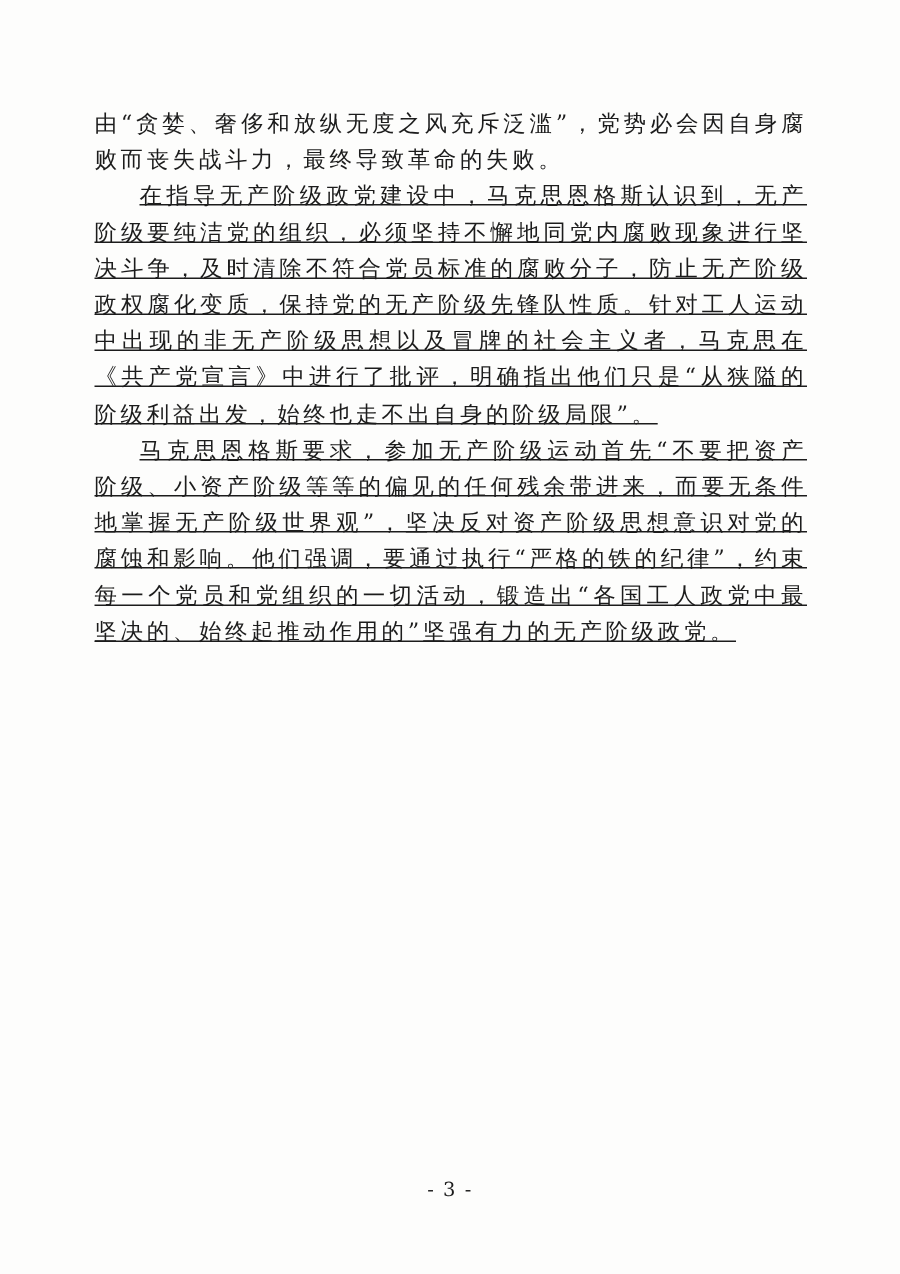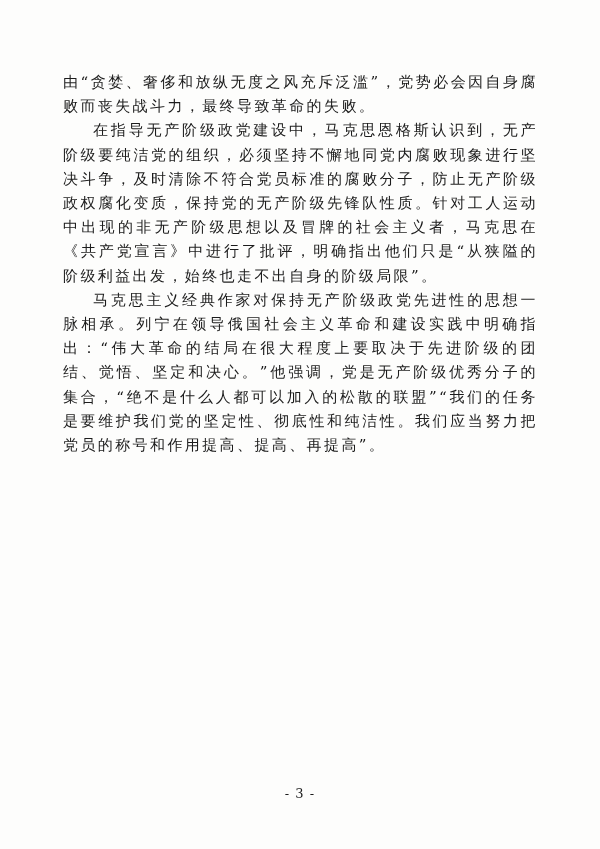--- a/index.html
+++ b/index.html
@@ -26,35 +26,36 @@
     margin: 0;
     font-size: 15px;
     line-height: 24.2px;
     letter-spacing: 2.4px;
     text-align: justify;
     text-justify: inter-character;
     word-break: break-all;
   }
   .content p.indent {
     text-indent: 2em;
+    text-decoration: underline;
   }
   .footer {
     position: absolute;
     left: 0;
     top: 786px;
     width: 100%;
     text-align: center;
     font-size: 13px;
     letter-spacing: 1px;
     color: #1c1c1c;
   }
 </style>
 </head>
 <body>
 
 <div class="page">
   <div class="content">
     <p>由“贪婪、奢侈和放纵无度之风充斥泛滥”，党势必会因自身腐败而丧失战斗力，最终导致革命的失败。</p>
     <p class="indent">在指导无产阶级政党建设中，马克思恩格斯认识到，无产阶级要纯洁党的组织，必须坚持不懈地同党内腐败现象进行坚决斗争，及时清除不符合党员标准的腐败分子，防止无产阶级政权腐化变质，保持党的无产阶级先锋队性质。针对工人运动中出现的非无产阶级思想以及冒牌的社会主义者，马克思在《共产党宣言》中进行了批评，明确指出他们只是“从狭隘的阶级利益出发，始终也走不出自身的阶级局限”。</p>
-    <p class="indent">马克思主义经典作家对保持无产阶级政党先进性的思想一脉相承。列宁在领导俄国社会主义革命和建设实践中明确指出：“伟大革命的结局在很大程度上要取决于先进阶级的团结、觉悟、坚定和决心。”他强调，党是无产阶级优秀分子的集合，“绝不是什么人都可以加入的松散的联盟”“我们的任务是要维护我们党的坚定性、彻底性和纯洁性。我们应当努力把党员的称号和作用提高、提高、再提高”。</p>
+    <p class="indent">马克思恩格斯要求，参加无产阶级运动首先“不要把资产阶级、小资产阶级等等的偏见的任何残余带进来，而要无条件地掌握无产阶级世界观”，坚决反对资产阶级思想意识对党的腐蚀和影响。他们强调，要通过执行“严格的铁的纪律”，约束每一个党员和党组织的一切活动，锻造出“各国工人政党中最坚决的、始终起推动作用的”坚强有力的无产阶级政党。</p>
   </div>
   <div class="footer">- 3 -</div>
 </div>
 
 </body></html>

